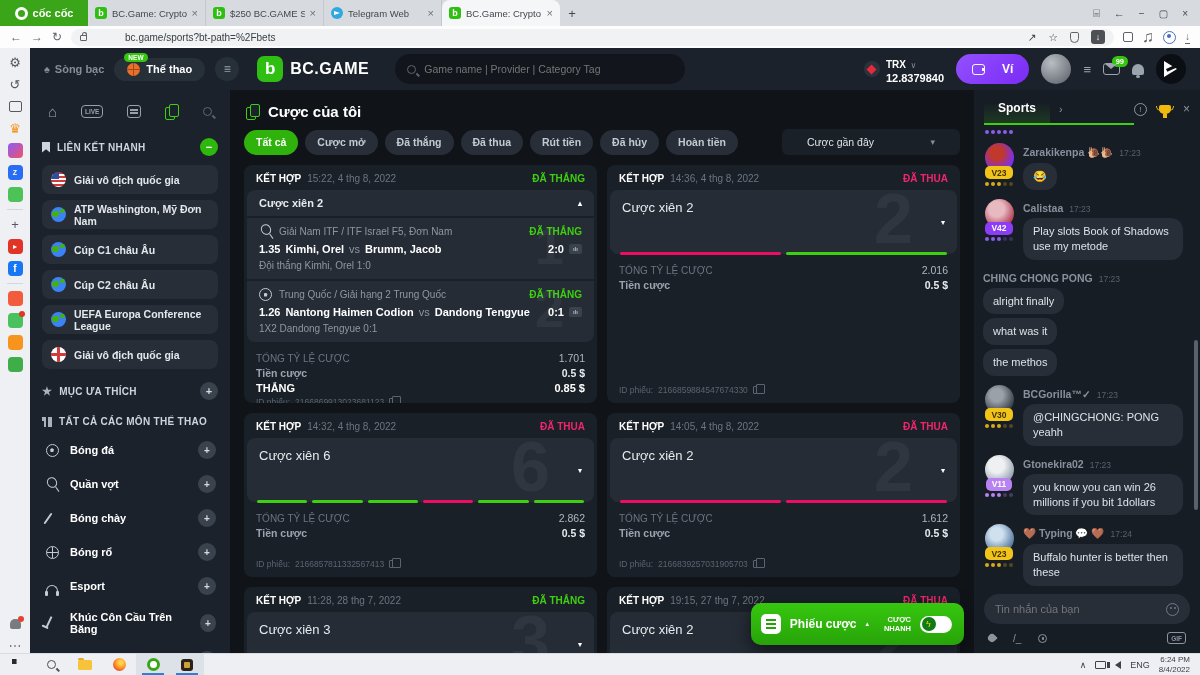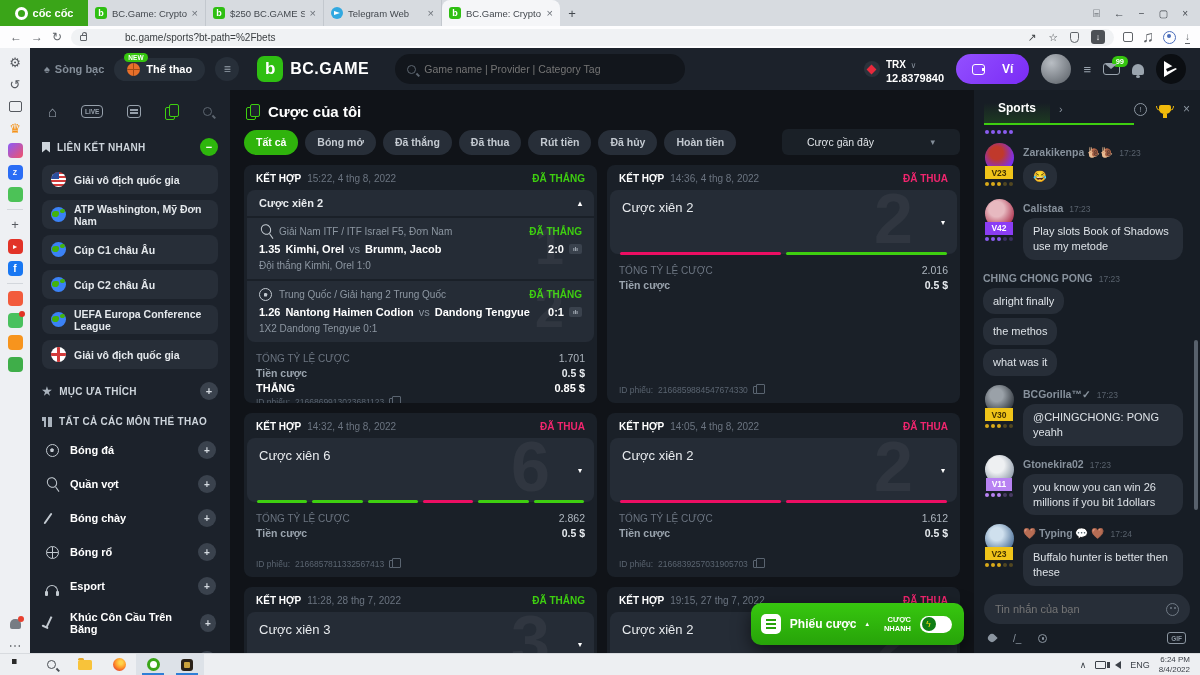--- a/index.html
+++ b/index.html
@@ -215,21 +215,21 @@
   .pdots i{width:4px;height:4px;border-radius:50%;background:#8a5cf0;}
   .msg{display:flex;gap:8px;margin:9px 0;}
   .m-left{width:32px;flex:none;display:flex;flex-direction:column;align-items:center;}
   .m-avatar{width:29px;height:29px;border-radius:50%;flex:none;}
   .av-0{background:radial-gradient(circle at 40% 35%,#c0392b 25%,#7b2ff1 70%);}
   .av-1{background:radial-gradient(circle at 40% 35%,#e7b9c0 30%,#b03a55 75%);}
   .av-2{background:radial-gradient(circle at 45% 30%,#d8483e 28%,#8a6f5f 75%);}
   .av-3{background:radial-gradient(circle at 40% 35%,#9aa1a8 25%,#343a41 75%);}
   .av-4{background:radial-gradient(circle at 40% 35%,#eef0f2 30%,#8a97a6 80%);}
   .av-5{background:radial-gradient(circle at 40% 35%,#cfe0ee 25%,#4a6e96 78%);}
-  .m-badge{margin-top:-6px;z-index:1;padding:1.5px 6px;border-radius:0;font-size:8.5px;font-weight:bold;}
+  .m-badge{margin-top:-6px;z-index:1;padding:1.5px 6px;border-radius:5px;font-size:8.5px;font-weight:bold;}
   .b-yellow{background:#f0c419;color:#433200;}
   .b-purple{background:#8b3df5;color:#fff;}
   .b-indigo{background:#5b46f0;color:#fff;}
   .b-plum{background:#b882f2;color:#fff;}
   .m-stars{display:flex;gap:2px;margin-top:2.5px;}
   .m-stars i{width:4px;height:4px;border-radius:50%;}
   .s-yellow i{background:#d9a91a;} .s-purple i{background:#8a5cf0;} .s-indigo i{background:#5b46f0;} .s-plum i{background:#b882f2;}
   .m-stars i:nth-child(4),.m-stars i:nth-child(5){opacity:.3;}
   .m-stars.full i{opacity:1;}
   .m-body{flex:1;min-width:0;}
@@ -507,21 +507,21 @@
 
       </div>
 
       <div class="content">
         <div class="c-head">
           <span class="docs" style="--x:0"></span>
           <span class="c-title">Cược của tôi</span>
         </div>
         <div class="filters">
           <span class="pill active">Tất cả</span>
-          <span class="pill">Bóng mở</span>
+          <span class="pill">Cược mở</span>
           <span class="pill">Đã thắng</span>
           <span class="pill">Đã thua</span>
           <span class="pill">Rút tiền</span>
           <span class="pill">Đã hủy</span>
           <span class="pill">Hoàn tiền</span>
           <span class="sort">
             <span>Cược gần đây</span>
             <span class="cd">▾</span>
           </span>
         </div>
@@ -805,22 +805,22 @@
             </div>
           </div>
 
           <div class="msg">
             <div class="m-body">
               <div class="m-namerow">
                   <span>CHING CHONG PONG</span>
                   <span class="m-time">17:23</span>
                 </div>
               <div><div class="m-bubble">alright finally</div></div>
+              <div><div class="m-bubble">what was it</div></div>
               <div><div class="m-bubble">the methos</div></div>
-              <div><div class="m-bubble">what was it</div></div>
             </div>
           </div>
 
           <div class="msg">
             <div class="m-left">
               <div class="m-avatar av-3"></div>
               <div class="m-badge b-yellow">V30</div>
               <div class="m-stars s-yellow">
                   <i></i>
                   <i></i>

